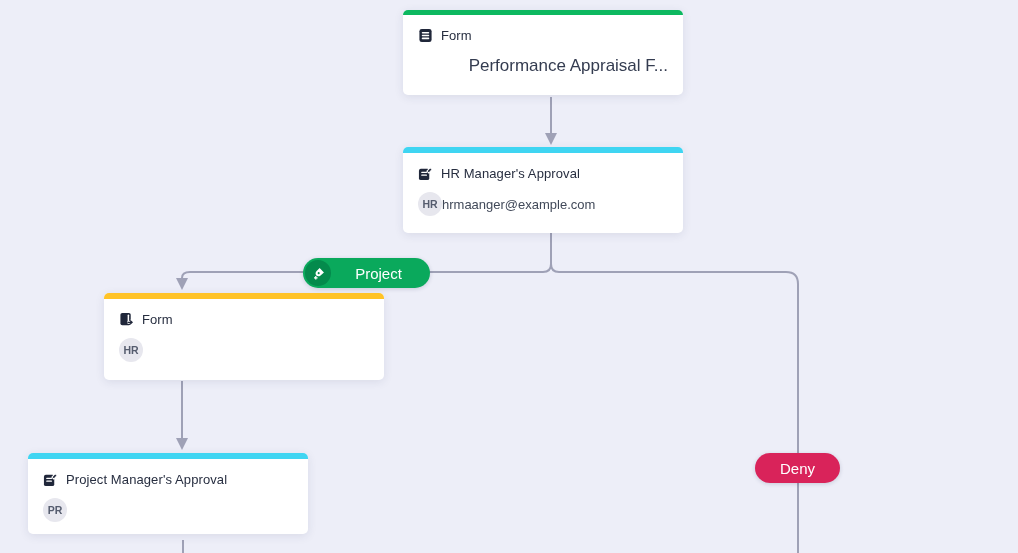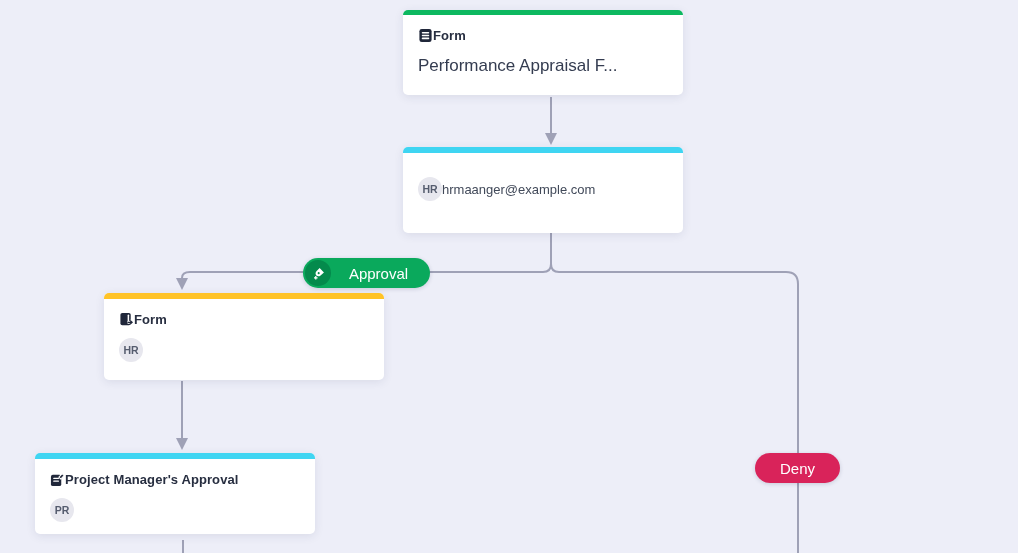--- a/index.html
+++ b/index.html
@@ -26,50 +26,50 @@
     box-sizing:border-box;
     cursor:pointer;
   }
   .accent-bar{
     height:6px;
     border-radius:5px 5px 0 0;
     width:100%;
   }
   .card-inner{padding:13px 15px 12px 15px;}
   .type-row{
-    display:flex;align-items:center;
-    font-size:13px;font-weight:700;color:#272e40;
+    display:flex;align-items:center;gap:8px;
+    font-size:13px;font-weight:400;color:#272e40;
     letter-spacing:.1px;
   }
   .node-icon{width:15px;height:15px;flex:0 0 auto;display:block;}
   .big-title{
     margin-top:13px;
     font-size:17px;color:#343c50;
-    white-space:nowrap;overflow:hidden;
+    white-space:nowrap;overflow:hidden;text-align:right;
   }
   .email-row{
     display:flex;align-items:center;gap:0;
     margin-top:11px;
   }
   .avatar{
     width:24px;height:24px;border-radius:50%;
     background:#e7e7ee;color:#555c6e;
     font-size:10.5px;font-weight:700;
     display:flex;align-items:center;justify-content:center;
     flex:0 0 auto;
   }
   .email-text{
     font-size:13px;color:#414959;
     white-space:nowrap;overflow:hidden;
   }
 
   #card-form-start{left:403px;top:10px;height:85px;}
   #card-hr-approval{left:403px;top:147px;height:86px;}
   #card-form-notify{left:104px;top:293px;height:87px;}
-  #card-pm-approval{left:35px;top:453px;height:81px;}
+  #card-pm-approval{left:28px;top:453px;height:81px;}
   #card-form-start .accent-bar{height:5px;}
 
   
   .pill{
     position:absolute;
     height:30px;border-radius:15px;
     display:flex;align-items:center;justify-content:center;
     color:#ffffff;font-size:15px;
     z-index:3;cursor:pointer;
     box-shadow:0 1px 4px rgba(30,40,80,0.18);
@@ -117,20 +117,29 @@
         </svg>
         <span>Form</span>
       </div>
       <div class="big-title">Performance Appraisal F...</div>
     </div>
   </div>
 
   <div class="card" id="card-hr-approval">
     <div class="accent-bar" style="background: rgb(63, 213, 242);"></div>
     <div class="card-inner">
+      <div class="type-row">
+        <svg class="node-icon" viewBox="0 0 16 16">
+          <rect x="1" y="3" width="11" height="12" rx="2" fill="#20273a"></rect>
+          <rect x="3.4" y="6" width="6.2" height="1.5" rx="0.7" fill="#fff"></rect>
+          <rect x="3.4" y="9" width="6.2" height="1.5" rx="0.7" fill="#fff"></rect>
+          <path d="M9.5 5.5 L13 1.8 L15 3.8 L11.5 7.5 Z" fill="#20273a" stroke="#fff" stroke-width="1.1"></path>
+        </svg>
+        <span>HR Manager's Approval</span>
+      </div>
       <div class="email-row">
         <span class="avatar">HR</span>
         <span class="email-text">hrmaanger@example.com</span>
       </div>
     </div>
   </div>
 
   <div class="card" id="card-form-notify">
     <div class="accent-bar" style="background: rgb(255, 195, 39);"></div>
     <div class="card-inner">
@@ -168,20 +177,20 @@
   </div>
 
   <div class="pill" id="pill-approve" style="background: rgb(10, 169, 92);">
     <span class="pill-icon-circle" style="background: rgb(4, 138, 76);">
       <svg viewBox="0 0 16 16">
         <path d="M9.2 2.2 L13.8 6.8 L10.2 10 C8.9 11.2 6.8 11.2 5.7 10.1 C4.6 9 4.6 6.9 5.8 5.7 Z" fill="#fff"></path>
         <circle cx="8.2" cy="7.6" r="1.1" fill="#048a4c"></circle>
         <path d="M3.2 12.6 L7 12.6 M5.1 10.7 L5.1 14.5" stroke="#fff" stroke-width="1.3" fill="none"></path>
       </svg>
     </span>
-    <span>Approval</span>
+    <span>Project</span>
   </div>
 
   <div class="pill" id="pill-deny" style="background: rgb(217, 35, 90); margin-top: 40px;">
     <span>Deny</span>
   </div>
 
 </div>
 
 </body></html>

